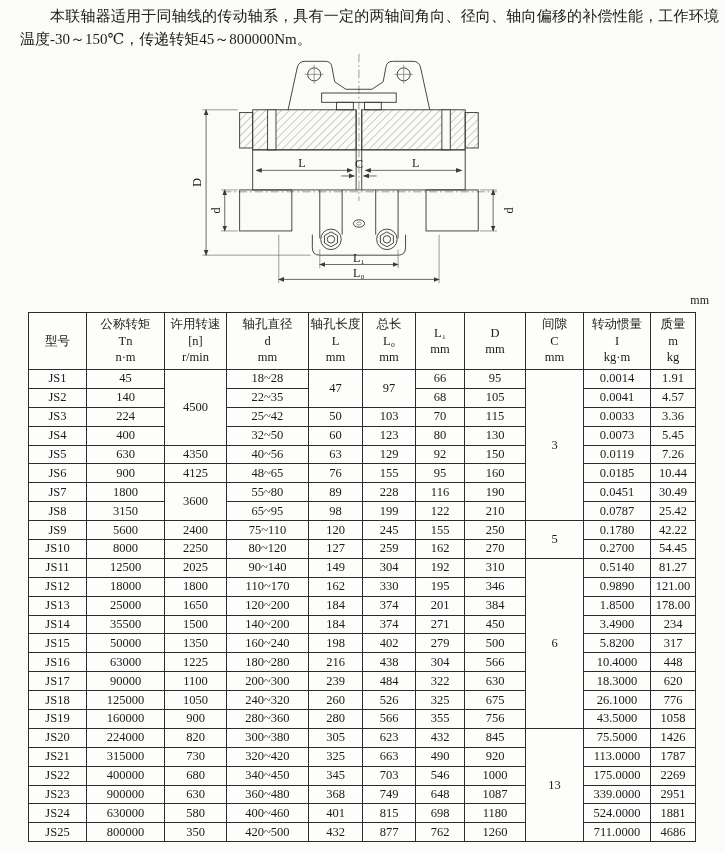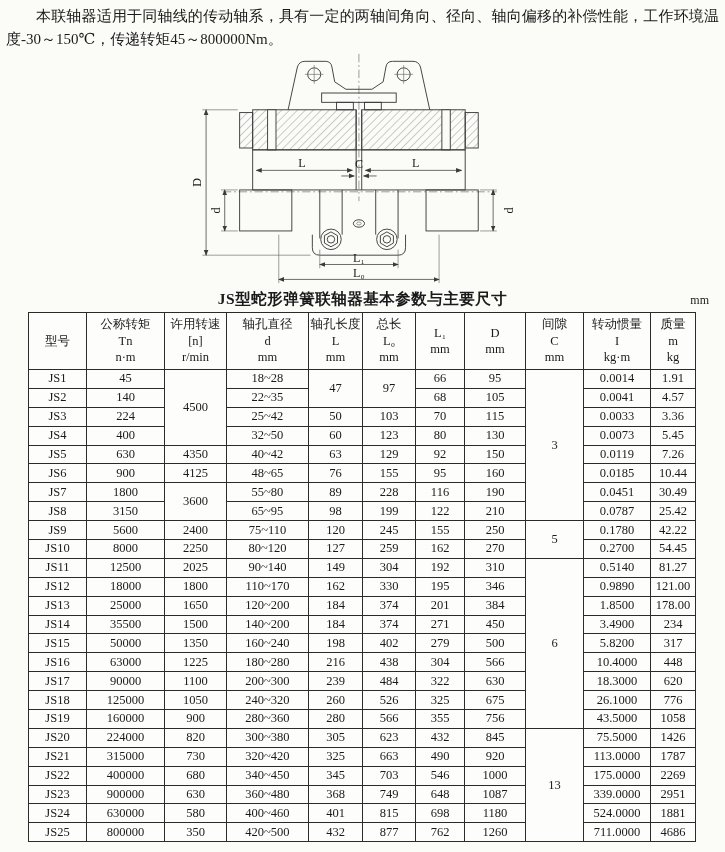--- a/index.html
+++ b/index.html
@@ -7,21 +7,21 @@
     width:725px;height:852px;
     background:#fbfbf8;
     color:#1a1a1a;
     font-family:"Liberation Serif","DejaVu Serif",serif;
     overflow:hidden;
   }
   .intro{
     font-size:15px;
     line-height:1.5;
     text-indent:2em;
-    margin:5px 6px 0 6px;
+    margin:5px 6px 0 20px;
     text-align:justify;
   }
   .diagram-wrap{
     height:237px;
     position:relative;
   }
   .diagram-wrap svg{
     position:absolute;
     left:185px;top:2px;
   }
@@ -168,21 +168,20 @@
     <text class="dim-text" text-anchor="middle" x="174" y="225">L₁</text>
 
     <line class="dwg-thin" x1="88" y1="196" x2="88" y2="248"></line>
     <line class="dwg-thin" x1="260" y1="196" x2="260" y2="248"></line>
     <line class="dim" x1="88" y1="244" x2="260" y2="244" marker-start="url(#arr)" marker-end="url(#arr)"></line>
     <text class="dim-text" text-anchor="middle" x="174" y="241">L₀</text>
   </svg>
 </div>
 
 <div class="title-row">
-  <span class="table-title">JS型蛇形弹簧联轴器基本参数与主要尺寸</span>
   <span class="unit-note">mm</span>
 </div>
 
 <table class="spec">
   <colgroup>
     <col style="width:58px">
       <col style="width:78px">
       <col style="width:62px">
       <col style="width:82px">
     <col style="width:54px">
@@ -290,21 +289,21 @@
         <td>123</td>
         <td>80</td>
         <td>130</td>
         <td>0.0073</td>
         <td>5.45</td>
       </tr>
       <tr>
         <td>JS5</td>
         <td>630</td>
         <td>4350</td>
-        <td>40~42</td>
+        <td>40~56</td>
         <td>63</td>
         <td>129</td>
         <td>92</td>
         <td>150</td>
         <td>0.0119</td>
         <td>7.26</td>
       </tr>
       <tr>
         <td>JS6</td>
         <td>900</td>

